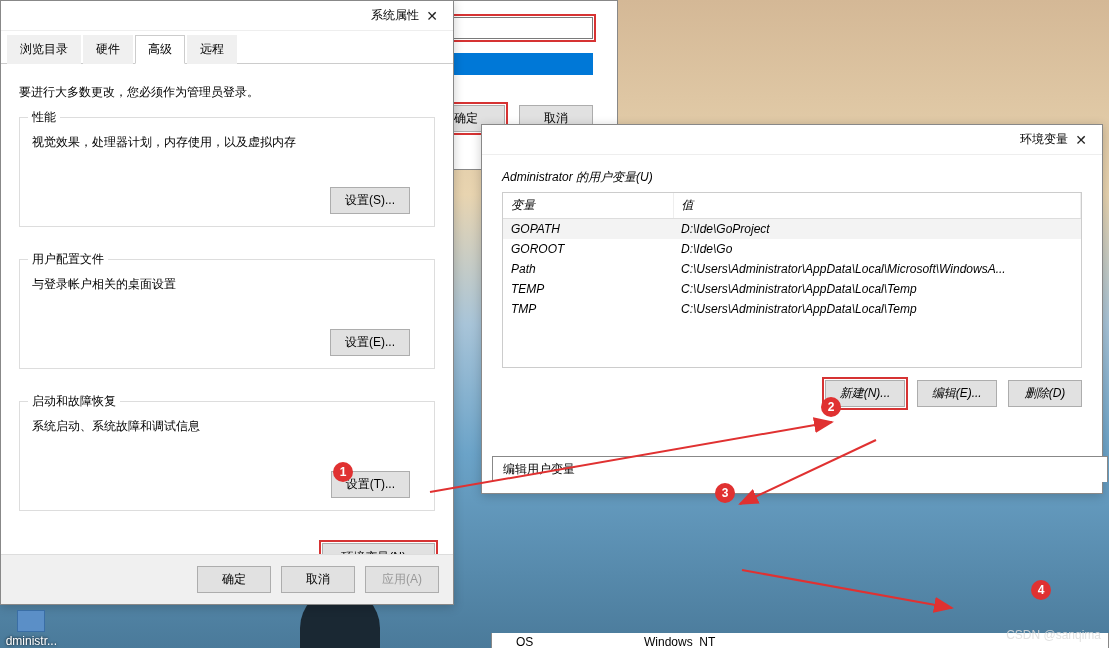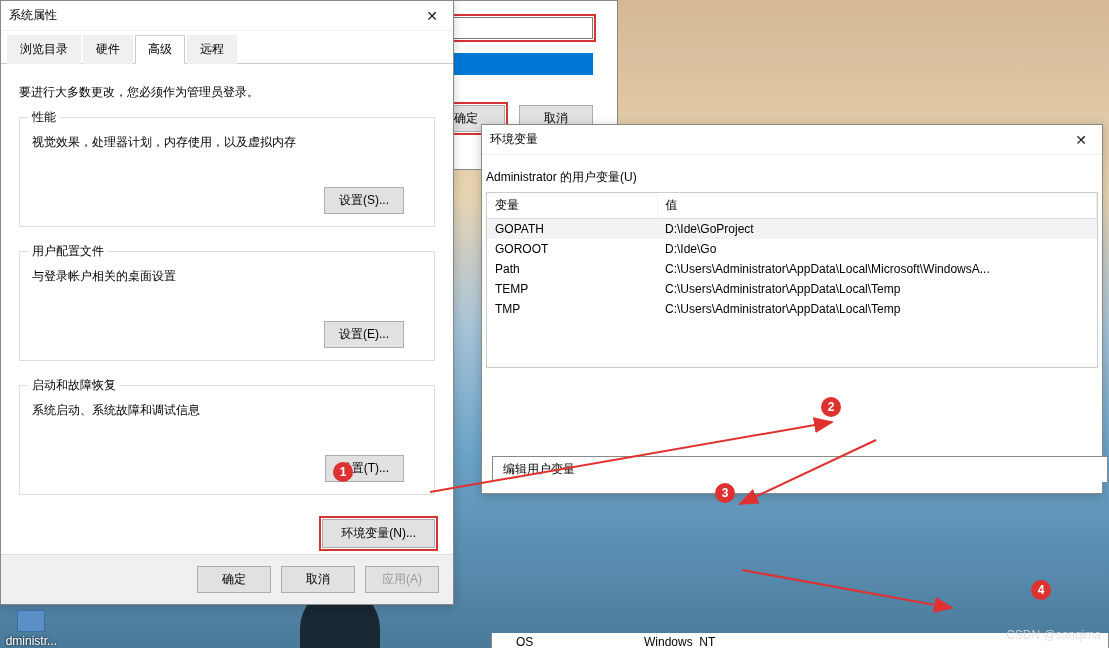--- a/index.html
+++ b/index.html
@@ -1,41 +1,41 @@
 <!DOCTYPE html>
 <html><head>
 <meta charset="utf-8">
 <style>
 * { box-sizing: border-box; font-family: "Microsoft YaHei", "Segoe UI", sans-serif; font-size: 12px; }
 body { margin: 0; width: 1109px; height: 648px; position: relative; background: linear-gradient(180deg,#d4b896 0%,#e8d4b0 30%,#a8c4d8 50%,#6ba3c8 70%,#4a7a9a 100%); overflow: hidden; }
 
 .win { position: absolute; background: #fff; border: 1px solid #888; box-shadow: 0 2px 10px rgba(0,0,0,.2); }
-.titlebar { height: 30px; display: flex; align-items: center; padding: 0 8px; background: #fff; border-bottom: 1px solid #eee; font-size: 12px; }
+.titlebar { height: 30px; display: flex; align-items: center; padding: 0 8px; background: #fff; border-bottom: 1px solid #eee; font-size: 12px; text-align: right; }
 .titlebar .title { flex: 1; }
 .closex { width: 26px; height: 22px; display: flex; align-items: center; justify-content: center; cursor: pointer; font-size: 14px; color: #222; }
 
 
 #sysprops { left: 0; top: 0; width: 454px; height: 605px; }
 .tabs { display: flex; padding: 0 6px; margin-top: 4px; border-bottom: 1px solid #ccc; }
 .tab { padding: 5px 12px; border: 1px solid transparent; cursor: pointer; background: #f0f0f0; margin-right: 2px; margin-bottom: -1px; }
 .tab.active { background: #fff; border: 1px solid #ccc; border-bottom: 1px solid #fff; }
 .tabbody { padding: 12px 18px; }
 .note { margin: 8px 0 16px 0; }
-.group { border: 1px solid #ddd; padding: 10px 30px 12px 12px; margin-bottom: 24px; position: relative; }
+.group { border: 1px solid #ddd; padding: 10px 24px 12px 12px; margin-bottom: 32px; position: relative; }
 .group-title { position: absolute; top: -9px; left: 8px; background: #fff; padding: 0 4px; }
 .group-desc { margin: 6px 0 36px 0; }
 .btn { background: #e1e1e1; border: 1px solid #adadad; padding: 4px 14px; cursor: pointer; min-width: 74px; text-align: center; display: inline-block; }
 .row-right { text-align: right; }
 .bottombar { position: absolute; left: 0; right: 0; bottom: 0; height: 50px; background: #f0f0f0; border-top: 1px solid #ddd; display: flex; align-items: center; justify-content: flex-end; gap: 10px; padding: 0 14px; }
 
 .redbox { outline: 2px solid #d63333; outline-offset: 1px; }
 
 
 #envwin { left: 481px; top: 124px; width: 622px; height: 370px; }
-.envbody { padding: 14px 4px; }
+.envbody { padding: 14px 20px; font-style: italic; }
 .tablewrap { border: 1px solid #ccc; height: 176px; overflow: hidden; }
 .tbl { width: 100%; border-collapse: collapse; }
 .tbl th { text-align: left; font-weight: 400; padding: 4px 8px; border-bottom: 1px solid #ddd; border-right: 1px solid #eee; background: #fff; }
 .tbl td { padding: 3px 8px; white-space: nowrap; overflow: hidden; text-overflow: ellipsis; }
 .tbl tr.sel td { background: #f3f3f3; }
 .btnrow { text-align: right; margin-top: 12px; }
 .btnrow .btn { margin-left: 8px; }
 
 
 #editwin { left: 491px; top: 478px; width: 618px; height: 170px; background: #fff; border: 1px solid #888; }
@@ -147,20 +147,25 @@
               <td>TEMP</td>
               <td>C:\Users\Administrator\AppData\Local\Temp</td>
             </tr>
           <tr>
               <td>TMP</td>
               <td>C:\Users\Administrator\AppData\Local\Temp</td>
             </tr>
         </tbody>
       </table>
     </div>
+    <div class="btnrow">
+      <span class="btn redbox">新建(N)...</span>
+      <span class="btn">编辑(E)...</span>
+      <span class="btn">删除(D)</span>
+    </div>
   </div>
 </div>
 
 <div class="back-hidden">
   <span>编辑用户变量</span>
 </div>
 
 <div id="editwin">
   <div class="form">
     <div class="frow">

